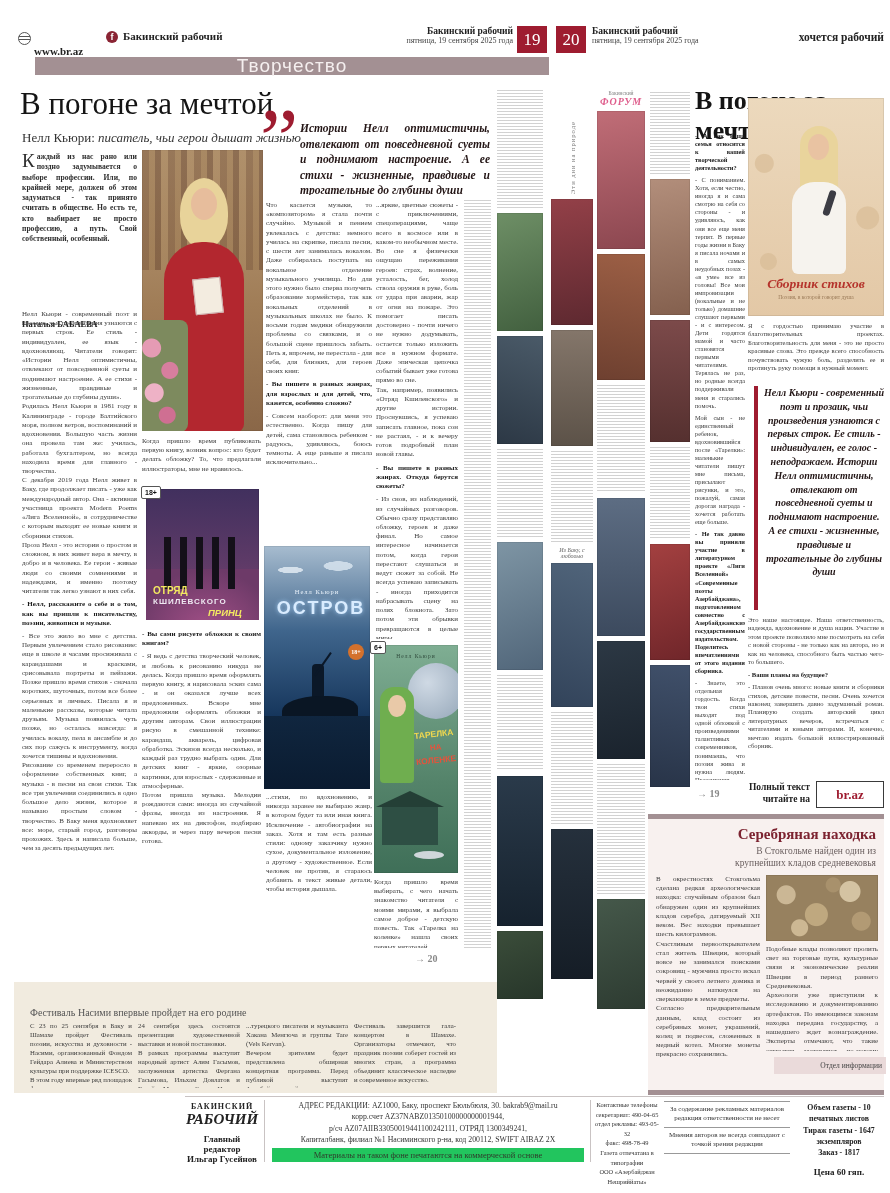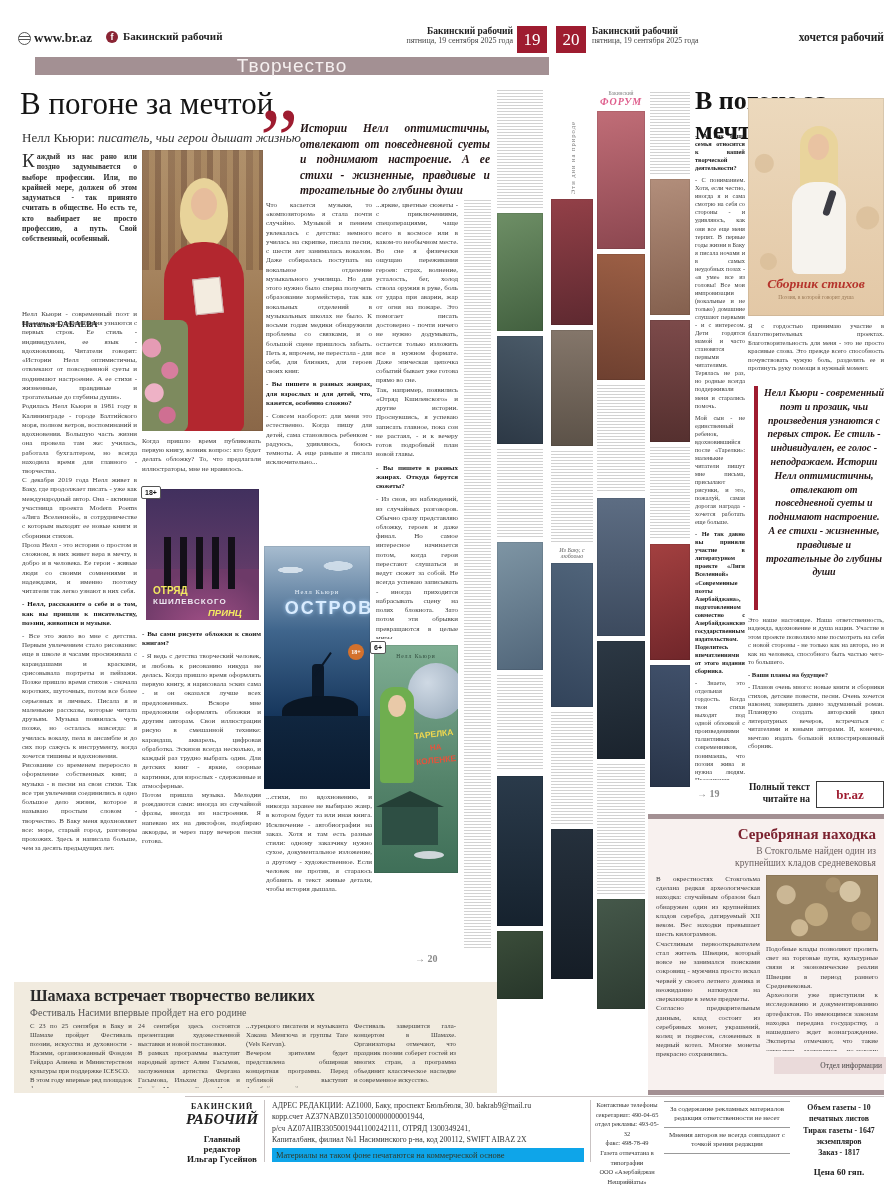--- a/index.html
+++ b/index.html
@@ -38,21 +38,21 @@
   .lead{font-size:7.6px;line-height:1.35;font-weight:bold;color:#2e2e2e;}
   .lead::first-letter{float:left;font-size:19px;line-height:15px;padding:1px 2px 0 0;font-weight:normal;}
 </style>
 </head>
 <body>
 
 <div id="canvas">
 
   <span class="ab" style="left:18px;top:32px;width:11px;height:11px;border:1.3px solid #555;border-radius:50%;
                background:linear-gradient(180deg,transparent 3px,#555 3px,#555 4px,transparent 4px,transparent 6px,#555 6px,#555 7px,transparent 7px);"></span>
-  <span class="ab b" style="left:34px;top:30px;font-size:13px;color:#222;">www.br.az</span>
+  <span class="ab b" style="left:34px;top:45px;font-size:11px;color:#222;">www.br.az</span>
   <span class="ab" style="left:106px;top:31px;width:12px;height:12px;border-radius:50%;background:#8a2434;color:#fff;
                font-size:9px;font-weight:bold;text-align:center;line-height:12px;font-family:'Liberation Sans',sans-serif;">f</span>
   <span class="ab b" style="left:123px;top:30px;font-size:11px;color:#222;">Бакинский рабочий</span>
 
   <div class="ab rt" style="left:385px;top:26px;width:128px;">
     <div class="b" style="font-size:9.5px;color:#222;">Бакинский рабочий</div>
     <div style="font-size:8px;color:#444;">пятница, 19 сентября 2025 года</div>
   </div>
   <div class="ab pagebadge" style="left:517px;top:26px;width:30px;height:27px;">19</div>
   <div class="ab banner" style="left:35px;top:57px;width:514px;height:18px;">Творчество</div>
@@ -121,21 +121,21 @@
     <div class="txt j">Что касается музыки, то «композитором» я стала почти случайно. Музыкой и пением увлекалась с детства: немного училась на скрипке, писала песни, с шести лет занималась вокалом. Даже собиралась поступать на вокальное отделение музыкального училища. Но для этого нужно было сперва получить образование хормейстера, так как вокальных отделений в музыкальных школах не было. К восьми годам медики обнаружили проблемы со связками, и о большой сцене пришлось забыть. Петь я, впрочем, не перестала - для себя, для близких, для героев своих книг.</div>
     <div class="txt j qq">- Вы пишете в разных жанрах, для взрослых и для детей, что, кажется, особенно сложно?</div>
     <div class="txt j">- Совсем наоборот: для меня это естественно. Когда пишу для детей, сама становлюсь ребенком - радуюсь, удивляюсь, боюсь темноты. А еще раньше я писала исключительно...</div>
   </div>
 
   <div class="ab photo" style="left:264px;top:546px;width:106px;height:243px;background:linear-gradient(180deg,#a7bccf 0%,#3f658c 35%,#16365c 70%,#0e2440 100%);overflow:hidden;">
     <div class="ab" style="left:0;top:4px;width:106px;height:40px;background:
          radial-gradient(ellipse at 25% 50%,#e8f0f7 12px,rgba(0,0,0,0) 13px),
          radial-gradient(ellipse at 70% 40%,#dce8f2 14px,rgba(0,0,0,0) 15px);opacity:.8;"></div>
     <div class="ab ctr" style="left:0;top:42px;width:106px;font-size:6.5px;color:#e8f1fa;letter-spacing:1px;">Нелл Кьюри</div>
-    <div class="ab ctr b" style="left:12px;top:52px;width:106px;font-size:18px;color:#d9ecff;letter-spacing:2px;text-shadow:0 0 4px #9cc4e8;font-family:'Liberation Sans',sans-serif;">ОСТРОВ</div>
+    <div class="ab ctr b" style="left:4px;top:52px;width:106px;font-size:18px;color:#d9ecff;letter-spacing:2px;text-shadow:0 0 4px #9cc4e8;font-family:'Liberation Sans',sans-serif;">ОСТРОВ</div>
     <div class="ab" style="left:48px;top:118px;width:12px;height:38px;background:#0b1828;border-radius:4px 4px 0 0;"></div>
     <div class="ab" style="left:58px;top:104px;width:1.5px;height:28px;background:#0b1828;transform:rotate(35deg);"></div>
     <div class="ab" style="left:18px;top:150px;width:76px;height:30px;border-radius:50% 40% 10px 10px;background:#0a1624;"></div>
     <div class="ab" style="left:0;top:170px;width:106px;height:73px;background:linear-gradient(180deg,#10263f,#0a1b30);"></div>
     <span class="ab" style="left:84px;top:98px;background:#d4712c;color:#fff;border-radius:50%;width:16px;height:16px;font-size:6px;font-weight:bold;display:flex;align-items:center;justify-content:center;">18+</span>
   </div>
 
   <div class="ab hid txt j" style="left:266px;top:793px;width:106px;height:182px;">...стихи, по вдохновению, и никогда заранее не выбираю жанр, в котором будет та или иная книга. Исключение - автобиографии на заказ. Хотя и там есть разные стили: одному заказчику нужно сухое, документальное изложение, а другому - художественное. Если человек не против, я стараюсь добавить в текст живые детали, чтобы история дышала.</div>
 
   <div class="ab hid stack" style="left:376px;top:201px;width:82px;height:438px;">
@@ -152,20 +152,21 @@
     <div class="ab" style="left:14px;top:50px;width:18px;height:22px;border-radius:50%;background:#e9c9a8;"></div>
     <div class="ab b" style="left:40px;top:84px;font-size:8.5px;color:#f2d94e;transform:rotate(-6deg);font-family:'Liberation Sans',sans-serif;">ТАРЕЛКА</div>
     <div class="ab b" style="left:56px;top:98px;font-size:8px;color:#e5533c;transform:rotate(-6deg);font-family:'Liberation Sans',sans-serif;">НА</div>
     <div class="ab b" style="left:42px;top:110px;font-size:8.5px;color:#e5533c;transform:rotate(-6deg);font-family:'Liberation Sans',sans-serif;">КОЛЕНКЕ</div>
     <div class="ab" style="left:8px;top:160px;width:56px;height:40px;background:#2e4f44;"></div>
     <div class="ab" style="left:2px;top:146px;width:0;height:0;border-left:34px solid transparent;border-right:34px solid transparent;border-bottom:16px solid #243f36;"></div>
     <div class="ab" style="left:40px;top:206px;width:30px;height:8px;border-radius:50%;background:#cfd6da;"></div>
   </div>
   <span class="ab agebadge" style="left:370px;top:641px;">6+</span>
 
+  <div class="ab hid txt j" style="left:374px;top:878px;width:84px;height:70px;">Когда пришло время выбирать, с чего начать знакомство читателя с моими мирами, я выбрала самое доброе - детскую повесть. Так «Тарелка на коленке» нашла своих первых читателей.</div>
   <div class="ab b" style="left:415px;top:953px;font-size:10px;color:#888;">
     <span>→</span>
     <span>20</span>
   </div>
 
   <div class="ab micro" style="left:464px;top:200px;width:27px;height:748px;"></div>
 
   <div class="ab" style="left:497px;top:90px;width:46px;">
     <div class="micro" style="height:118px;margin-bottom:5px;"></div>
     <div class="photo" style="height:118px;margin-bottom:5px;background:linear-gradient(160deg,#6e8f66,#42603f);"></div>
@@ -262,21 +263,20 @@
 Счастливым первооткрывателем стал житель Швеции, который вовсе не занимался поисками сокровищ - мужчина просто искал червей у своего летнего домика и неожиданно наткнулся на сверкающие в земле предметы.
 Согласно предварительным данным, клад состоит из серебряных монет, украшений, колец и подвесок, сложенных в медный котел. Многие монеты прекрасно сохранились.</div>
     <div class="ab coin photo" style="left:118px;top:56px;width:112px;height:66px;"></div>
     <div class="ab hid txt j pre" style="left:118px;top:126px;width:112px;height:106px;">Подобные клады позволяют пролить свет на торговые пути, культурные связи и экономические реалии Швеции в период раннего Средневековья.
 Археологи уже приступили к исследованию и документированию артефактов. По имеющимся законам находка передана государству, а нашедшего ждет вознаграждение. Эксперты отмечают, что такие открытия заставляют по-новому взглянуть на историю Северной Европы.</div>
     <div class="ab rt" style="left:126px;top:238px;width:104px;font-size:7.5px;color:#444;background:#eadada;padding:4px 4px;">Отдел информации</div>
   </div>
   <div class="ab mauvebar" style="left:648px;top:1090px;width:236px;height:5px;"></div>
 
   <div class="ab" style="left:14px;top:982px;width:483px;height:111px;background:#f1ebdf;">
-    <div class="ab b" style="left:16px;top:5px;font-size:16px;color:#2a2a2a;">Шамаха встречает творчество великих</div>
     <div class="ab" style="left:16px;top:25px;font-size:10px;color:#555;">Фестиваль Насими впервые пройдет на его родине</div>
     <div class="ab hid txt j pre" style="left:16px;top:40px;width:102px;height:66px;font-size:6.8px;">С 23 по 25 сентября в Баку и Шамахе пройдет Фестиваль поэзии, искусства и духовности - Насими, организованный Фондом Гейдара Алиева и Министерством культуры при поддержке ICESCO.
 В этом году впервые ряд площадок фестиваля откроется на родине великого поэта - в Шамахе.</div>
     <div class="ab hid txt j pre" style="left:124px;top:40px;width:102px;height:66px;font-size:6.8px;">24 сентября здесь состоятся презентация художественной выставки и новой постановки.
 В рамках программы выступят народный артист Алим Гасымов, заслуженная артистка Фергана Гасымова, Ильхам Довлатов и Гусейн Меликов. Стихи Насими прочитают народные артисты Расим Балаев, Мехрибан Заки, Халида Гулиева.</div>
     <div class="ab hid txt j pre" style="left:232px;top:40px;width:102px;height:66px;font-size:6.8px;">...турецкого писателя и музыканта Хакана Менгюча и группы Tare (Vels Kervan).
 Вечером зрителям будет представлена обширная концертная программа. Перед публикой выступят Азербайджанский государственный ансамбль песни и танца имени Фикрета Амирова, народные артисты.</div>
     <div class="ab hid txt j pre" style="left:340px;top:40px;width:102px;height:66px;font-size:6.8px;">Фестиваль завершится гала-концертом в Шамахе. Организаторы отмечают, что праздник поэзии соберет гостей из многих стран, а программа объединит классическое наследие и современное искусство.</div>
   </div>
 
@@ -286,26 +286,26 @@
     <div class="b" style="font-size:8px;letter-spacing:1px;color:#222;">БАКИНСКИЙ</div>
     <div class="b i" style="font-size:15px;color:#222;">РАБОЧИЙ</div>
   </div>
   <div class="ab ctr" style="left:186px;top:1134px;width:72px;">
     <div class="b" style="font-size:9px;color:#222;">Главный редактор</div>
     <div class="b" style="font-size:9px;color:#222;">Ильгар Гусейнов</div>
   </div>
 
   <div class="ab hr" style="left:264px;top:1100px;width:1px;height:62px;"></div>
 
-  <div class="ab" style="left:272px;top:1100px;width:312px;">
+  <div class="ab" style="left:272px;top:1100px;width:312px;text-align:center;">
     <div style="font-size:7.8px;line-height:1.45;color:#333;">АДРЕС РЕДАКЦИИ: AZ1000, Баку, проспект Бюльбюля, 30. bakrab9@mail.ru</div>
     <div style="font-size:7.8px;line-height:1.45;color:#333;">корр.счет AZ37NABZ01350100000000001944,</div>
     <div style="font-size:7.8px;line-height:1.45;color:#333;">р/сч AZ07AIIB33050019441100242111, ОТРЯД 1300349241,</div>
     <div style="font-size:7.8px;line-height:1.45;color:#333;">Капиталбанк, филиал №1 Насиминского р-на, код 200112, SWIFT AIBAZ 2X</div>
-    <div style="font-size:8.5px;color:#2f3b2a;background:#0ea5e9;margin-top:3px;padding:2px 4px;">Материалы на таком фоне печатаются на коммерческой основе</div>
+    <div style="font-size:8.5px;color:#2f3b2a;background:#22c55e;margin-top:3px;padding:2px 4px;">Материалы на таком фоне печатаются на коммерческой основе</div>
   </div>
 
   <div class="ab hr" style="left:590px;top:1100px;width:1px;height:62px;"></div>
 
   <div class="ab ctr pre" style="left:594px;top:1100px;width:66px;font-size:6.4px;line-height:1.5;color:#333;">Контактные телефоны
 секретариат: 490-04-65
 отдел рекламы: 493-05-32
 факс: 498-78-49
 Газета отпечатана в типографии
 ООО «Азербайджан Нешриййаты»</div>

